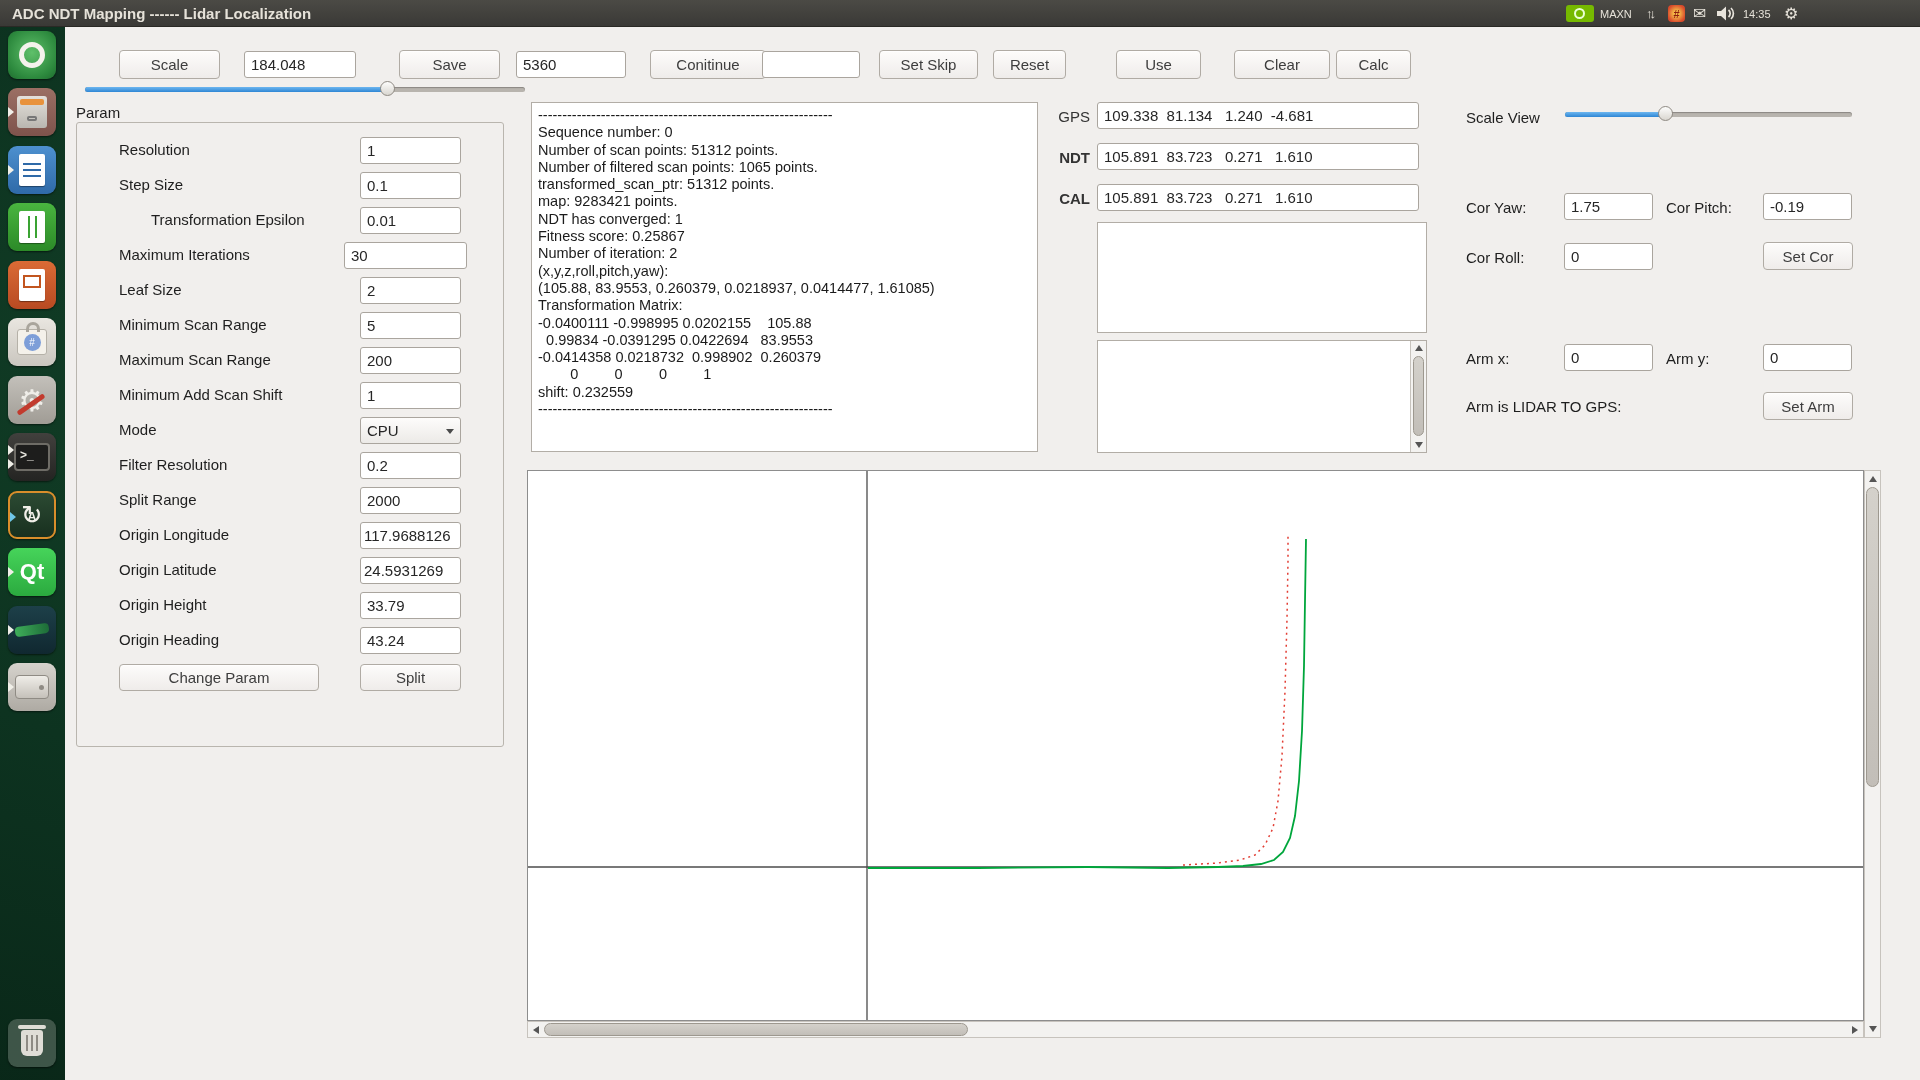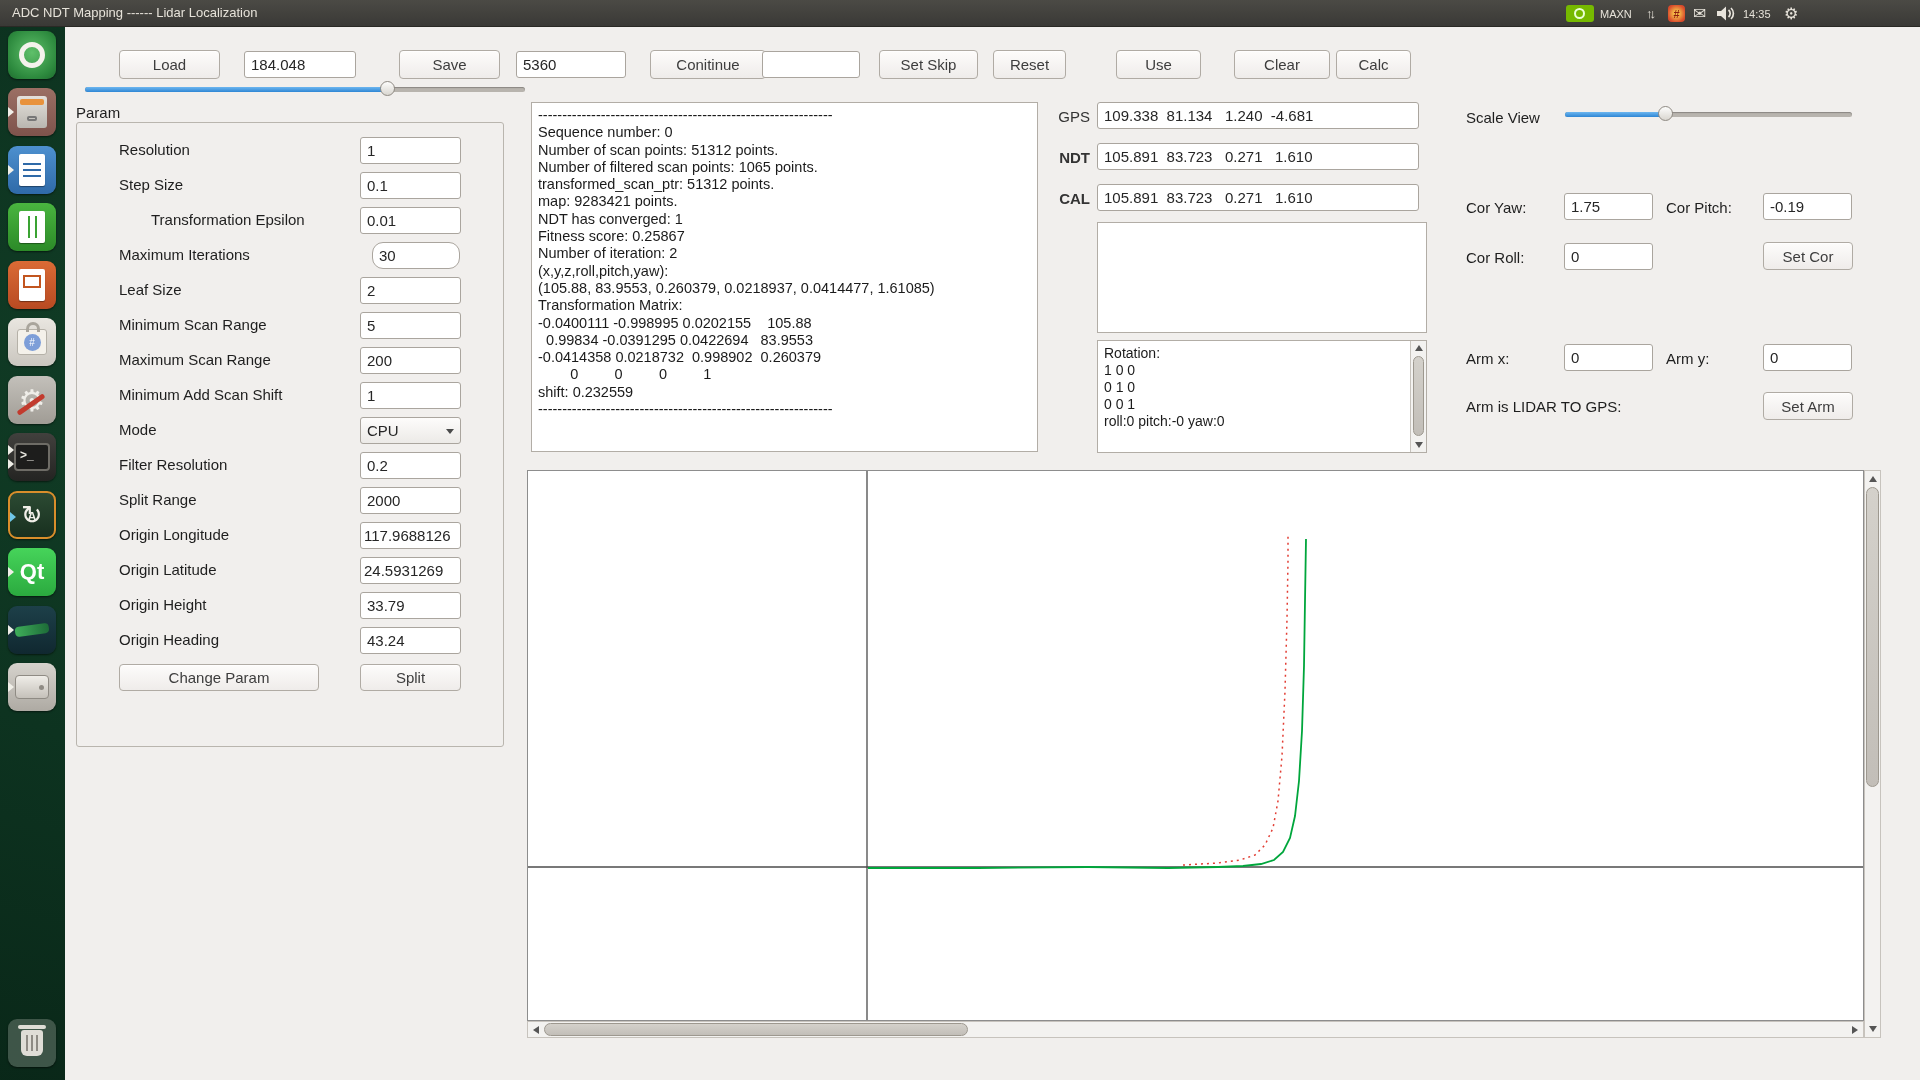--- a/index.html
+++ b/index.html
@@ -3,21 +3,21 @@
 <meta charset="utf-8">
 <style>
   * { margin:0; padding:0; box-sizing:border-box; }
   html,body { width:1920px; height:1080px; overflow:hidden;
     font-family:"Liberation Sans","DejaVu Sans",sans-serif; }
   body { background:radial-gradient(ellipse at 30% 35%, #14452a 0%, #0d3320 45%, #071f13 100%); }
 
   
   .menubar { position:absolute; left:0; top:0; width:1920px; height:27px;
     background:linear-gradient(#4b4a45,#3a3936); border-bottom:1px solid #2a2925; z-index:50; }
-  .menubar-title { position:absolute; left:12px; top:5px; font-size:13px; font-weight:normal; color:#e6e2d9; }
+  .menubar-title { position:absolute; left:12px; top:5px; font-size:15px; font-weight:bold; color:#e6e2d9; }
   .tray { position:absolute; top:0; height:27px; display:flex; align-items:center; color:#e6e2d9; }
   .tray-text { font-size:11px; color:#e6e2d9; }
 
   
   .dock-item { position:absolute; left:8px; width:48px; height:48px; border-radius:9px;
     display:flex; align-items:center; justify-content:center; box-shadow:0 1px 2px rgba(0,0,0,.55); }
   .run-arrow { position:absolute; left:0; width:0; height:0;
     border-top:5px solid transparent; border-bottom:5px solid transparent; border-left:6px solid #f0efe8; }
   .page { width:26px; height:32px; background:#fff; border-radius:2px; box-shadow:0 1px 1px rgba(0,0,0,.4); }
 
@@ -166,21 +166,21 @@
       <div style="position:absolute;left:-3px;top:-5px;width:28px;height:4px;background:#dfddd6;border-radius:2px;"></div>
       <div style="position:absolute;left:5px;top:5px;width:2px;height:16px;background:#8e8b84;"></div>
       <div style="position:absolute;left:10px;top:5px;width:2px;height:16px;background:#8e8b84;"></div>
       <div style="position:absolute;left:15px;top:5px;width:2px;height:16px;background:#8e8b84;"></div>
     </div>
   </div>
 </div>
 
 <div class="window"></div>
 
-<div class="btn" style="left:119px;top:50px;width:101px;">Load</div>
+<div class="btn" style="left:119px;top:50px;width:101px;">Scale</div>
 <input class="field" style="left: 244px; top: 51px; width: 112px;" readonly="" value="184.048">
 <div class="btn" style="left:399px;top:50px;width:101px;">Save</div>
 <input class="field" style="left: 516px; top: 51px; width: 110px;" readonly="" value="5360">
 <div class="btn" style="left:650px;top:50px;width:116px;">Conitinue</div>
 <input class="field" style="left: 762px; top: 51px; width: 98px;" readonly="" value="">
 <div class="btn" style="left:879px;top:50px;width:99px;">Set Skip</div>
 <div class="btn" style="left:993px;top:50px;width:73px;">Reset</div>
 <div class="btn" style="left:1116px;top:50px;width:85px;">Use</div>
 <div class="btn" style="left:1226px;top:50px;width:96px;margin-left:8px;">Clear</div>
 <div class="btn" style="left:1336px;top:50px;width:75px;">Calc</div>
@@ -194,21 +194,21 @@
 <div class="lbl" style="left:76px;top:104px;">Param</div>
 <div class="groupbox" style="left:76px;top:122px;width:428px;height:625px;"></div>
 
 <div class="lbl" style="left:119px;top:141px;">Resolution</div>
 <input class="field" style="left: 360px; top: 137px; width: 101px;" readonly="" value="1">
 <div class="lbl" style="left:119px;top:176px;">Step Size</div>
 <input class="field" style="left: 360px; top: 172px; width: 101px;" readonly="" value="0.1">
 <div class="lbl" style="left:119px;top:211px;margin-left:32px;">Transformation Epsilon</div>
 <input class="field" style="left: 360px; top: 207px; width: 101px;" readonly="" value="0.01">
 <div class="lbl" style="left:119px;top:246px;">Maximum Iterations</div>
-<input class="field" style="left: 372px; top: 242px; width: 88px; border-radius: 11px;" readonly="" value="30">
+<input class="field" style="left: 344px; top: 242px; width: 123px;" readonly="" value="30">
 <div class="lbl" style="left:119px;top:281px;">Leaf Size</div>
 <input class="field" style="left: 360px; top: 277px; width: 101px;" readonly="" value="2">
 <div class="lbl" style="left:119px;top:316px;">Minimum Scan Range</div>
 <input class="field" style="left: 360px; top: 312px; width: 101px;" readonly="" value="5">
 <div class="lbl" style="left:119px;top:351px;">Maximum Scan Range</div>
 <input class="field" style="left: 360px; top: 347px; width: 101px;" readonly="" value="200">
 <div class="lbl" style="left:119px;top:386px;">Minimum Add Scan Shift</div>
 <input class="field" style="left: 360px; top: 382px; width: 101px;" readonly="" value="1">
 
 <div class="lbl" style="left:119px;top:421px;">Mode</div>
@@ -257,25 +257,20 @@
 <div class="lbl" style="left:1052px;top:108px;width:38px;text-align:right;font-weight:normal;color:#333;">GPS</div>
 <input class="field" style="left: 1097px; top: 102px; width: 322px;" readonly="" value="109.338  81.134   1.240  -4.681">
 <div class="lbl" style="left:1052px;top:149px;width:38px;text-align:right;font-weight:bold;color:#333;">NDT</div>
 <input class="field" style="left: 1097px; top: 143px; width: 322px;" readonly="" value="105.891  83.723   0.271   1.610">
 <div class="lbl" style="left:1052px;top:190px;width:38px;text-align:right;font-weight:bold;color:#333;">CAL</div>
 <input class="field" style="left: 1097px; top: 184px; width: 322px;" readonly="" value="105.891  83.723   0.271   1.610">
 
 <div class="textbox" style="left:1097px;top:222px;width:330px;height:111px;"></div>
 
 <div class="textbox" style="left:1097px;top:340px;width:330px;height:113px;overflow:hidden;">
-  <pre class="logtext" style="font-size:14px;line-height:17px;">Rotation:
-1 0 0
-0 1 0
-0 0 1
-roll:0 pitch:-0 yaw:0</pre>
   <div class="sb" style="right:0;top:0;width:16px;height:111px;border:none;border-left:1px solid #c7c3bd;">
     <div class="arr" style="left:4px;top:4px;border-left:4px solid transparent;border-right:4px solid transparent;border-bottom:6px solid #555;"></div>
     <div class="sb-thumb" style="left:2px;top:15px;width:11px;height:80px;"></div>
     <div class="arr" style="left:4px;bottom:4px;border-left:4px solid transparent;border-right:4px solid transparent;border-top:6px solid #555;"></div>
   </div>
 </div>
 
 <div class="lbl" style="left:1466px;top:109px;">Scale View</div>
 <div class="slider" style="left:1565px;top:106px;width:287px;">
   <div class="groove"></div>

